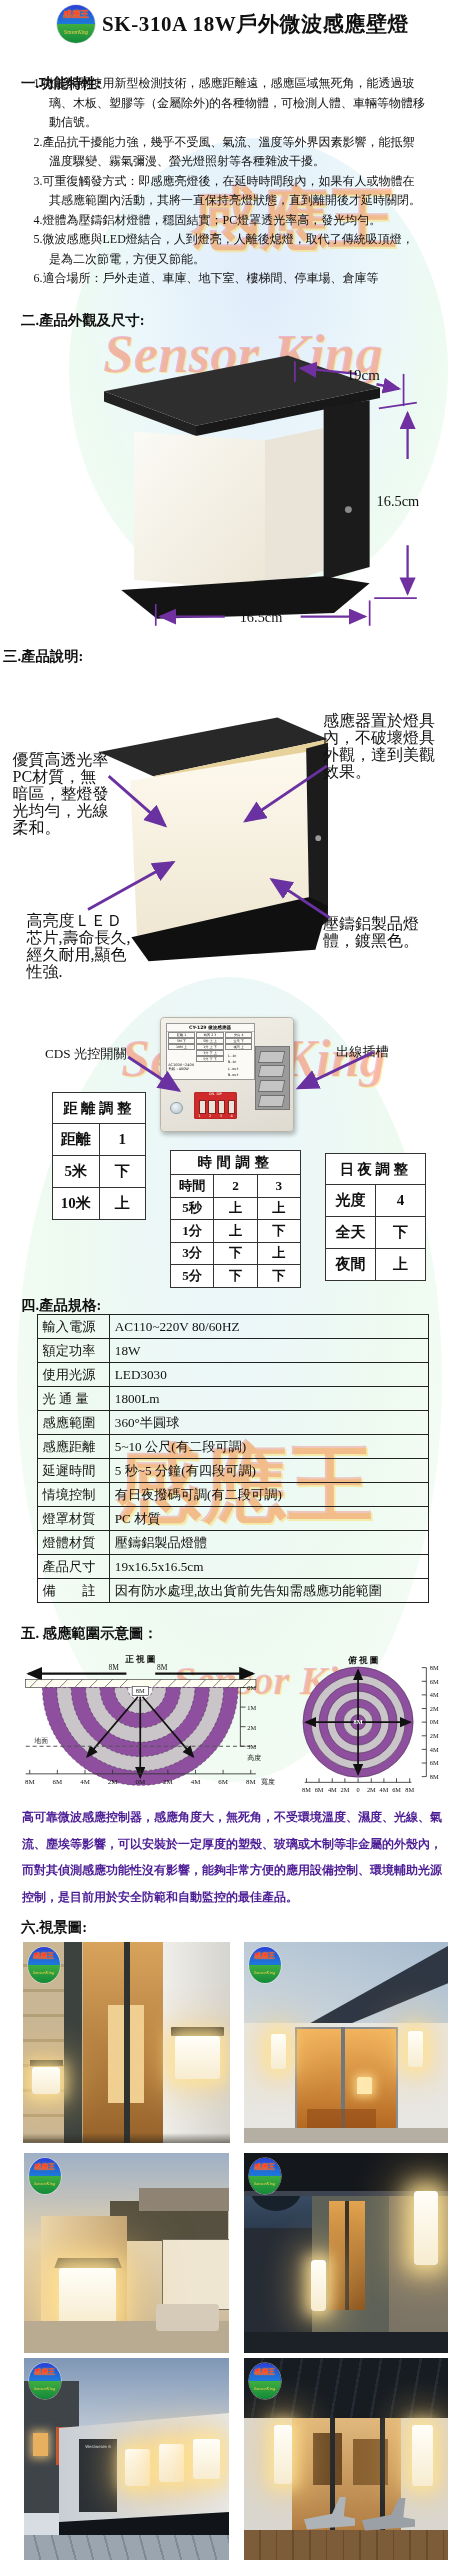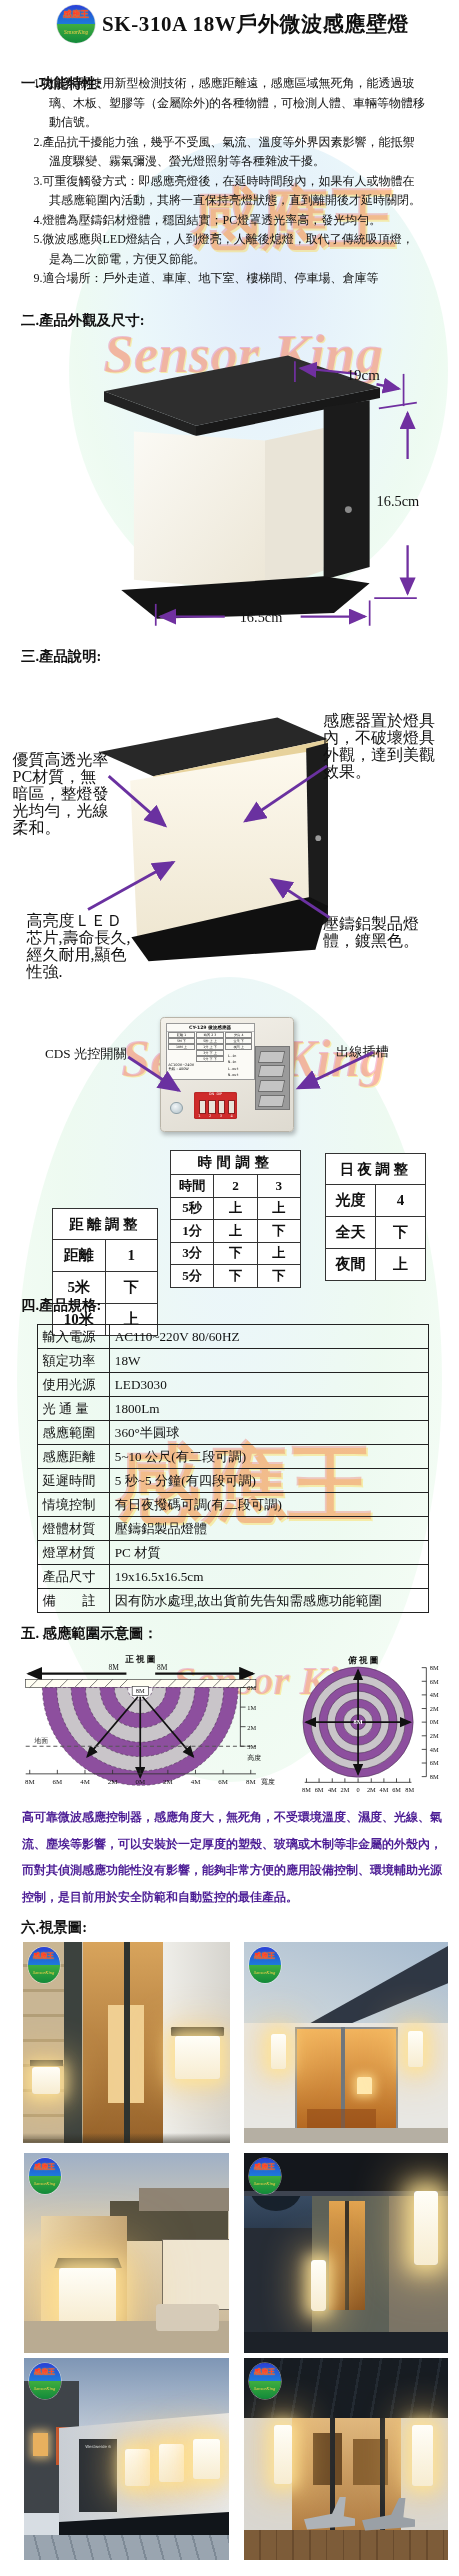--- a/index.html
+++ b/index.html
@@ -92,21 +92,21 @@
   </div>
   <div class="abs title" style="left:102px;top:10.4px;">SK-310A  18W戶外微波感應壁燈</div>
 
   <div class="abs h1" style="left:21px;top:54px;margin-top:20px;">一.功能特性:</div>
   <div class="abs feat" style="left:16px;top:74px;">
     <div>1.微波開關使用新型檢測技術，感應距離遠，感應區域無死角，能透過玻璃、木板、塑膠等（金屬除外)的各種物體，可檢測人體、車輛等物體移動信號。</div>
     <div>2.產品抗干擾能力強，幾乎不受風、氣流、溫度等外界因素影響，能抵禦溫度驟變、霧氣彌漫、螢光燈照射等各種雜波干擾。</div>
     <div>3.可重復觸發方式：即感應亮燈後，在延時時間段內，如果有人或物體在其感應範圍內活動，其將一直保持亮燈狀態，直到離開後才延時關閉。</div>
     <div>4.燈體為壓鑄鋁材燈體，穩固結實；PC燈罩透光率高，發光均勻。</div>
     <div>5.微波感應與LED燈結合，人到燈亮，人離後熄燈，取代了傳統吸頂燈，是為二次節電，方便又節能。</div>
-    <div>9.適合場所：戶外走道、車庫、地下室、樓梯間、停車場、倉庫等</div>
+    <div>6.適合場所：戶外走道、車庫、地下室、樓梯間、停車場、倉庫等</div>
   </div>
 
   <div class="abs h1" style="left:21px;top:311px;">二.產品外觀及尺寸:</div>
   <svg class="abs" style="left:35px;top:338px;" width="391" height="288" viewBox="0 0 680 500">
     <defs>
       <marker id="dmk" markerWidth="9" markerHeight="9" refX="7" refY="3.5" orient="auto-start-reverse">
         <path d="M0,0 L8,3.5 L0,7 Z" fill="#7030A0"></path>
       </marker>
       <linearGradient id="cubeFace" x1="0" y1="0" x2="1" y2="1">
         <stop offset="0" stop-color="#fbfaf5"></stop>
@@ -135,21 +135,21 @@
     <line x1="648" y1="360" x2="648" y2="444" stroke="#7030A0" stroke-width="4" marker-end="url(#dmk)"></line>
     <text x="594" y="292" font-size="25" fill="#111">16.5cm</text>
 
     <line x1="210" y1="462" x2="210" y2="500" stroke="#7030A0" stroke-width="3"></line>
     <line x1="582" y1="456" x2="582" y2="500" stroke="#7030A0" stroke-width="3"></line>
     <line x1="330" y1="484" x2="218" y2="484" stroke="#7030A0" stroke-width="4" marker-end="url(#dmk)"></line>
     <line x1="462" y1="484" x2="574" y2="484" stroke="#7030A0" stroke-width="4" marker-end="url(#dmk)"></line>
     <text x="356" y="493" font-size="25" fill="#111">16.5cm</text>
   </svg>
 
-  <div class="abs h1" style="left:21px;top:647px;font-family:Liberation Serif, serif;">三.產品說明:</div>
+  <div class="abs h1" style="left:3px;top:647px;font-family:Liberation Serif, serif;">三.產品說明:</div>
 
   <svg class="abs" style="left:98px;top:707px;" width="230" height="259" viewBox="0 0 400 450">
     <defs>
       <linearGradient id="gradDiff" x1="0" y1="0" x2="0" y2="1">
         <stop offset="0" stop-color="#fdf9ee"></stop>
           <stop offset="1" stop-color="#efe7d2"></stop>
       </linearGradient>
     </defs>
     <polygon points="2,78 312,18 400,56 96,120" fill="#282828"></polygon>
     <polygon points="96,120 400,56 400,72 96,136" fill="#e7d29c"></polygon>
@@ -231,21 +231,21 @@
   <svg class="abs" style="left:35px;top:1035px;pointer-events:none;" width="391" height="98" viewBox="0 0 680 170">
     <defs>
       <marker id="mmk" markerWidth="9" markerHeight="9" refX="7" refY="3.5" orient="auto">
         <path d="M0,0 L8,3.5 L0,7 Z" fill="#6a31a0"></path>
       </marker>
     </defs>
     <line x1="162" y1="38" x2="250" y2="96" stroke="#6a31a0" stroke-width="5" marker-end="url(#mmk)"></line>
     <line x1="588" y1="30" x2="458" y2="92" stroke="#6a31a0" stroke-width="5" marker-end="url(#mmk)"></line>
   </svg>
 
-  <table class="adj adj-big abs" style="left:52px;top:1208px;width:106px;">
+  <table class="adj adj-big abs" style="left:52px;top:1092px;width:94px;">
     <tbody>
         <tr class="hd">
           <td colspan="2">距離調整</td>
         </tr>
     <tr>
           <td>距離</td>
           <td>1</td>
         </tr>
     <tr>
           <td>5米</td>
@@ -303,21 +303,21 @@
           <td>下</td>
         </tr>
     <tr>
           <td>夜間</td>
           <td>上</td>
         </tr>
   </tbody>
     </table>
 
   <div class="abs h1" style="left:21px;top:1296px;text-align:center;">四.產品規格:</div>
-  <table class="spec abs" style="left:37px;top:1314px;margin-top:10px;">
+  <table class="spec abs" style="left:37px;top:1314px;">
     <tbody>
         <tr>
           <td class="k">輸入電源</td>
           <td>AC110~220V  80/60HZ</td>
         </tr>
     <tr>
           <td class="k">額定功率</td>
           <td>18W</td>
         </tr>
     <tr>
@@ -338,26 +338,26 @@
         </tr>
     <tr>
           <td class="k">延遲時間</td>
           <td>5 秒~5 分鐘(有四段可調)</td>
         </tr>
     <tr>
           <td class="k">情境控制</td>
           <td>有日夜撥碼可調(有二段可調)</td>
         </tr>
     <tr>
+          <td class="k">燈罩材質</td>
+          <td>PC 材質</td>
+        </tr>
+    <tr>
           <td class="k">燈體材質</td>
           <td>壓鑄鋁製品燈體</td>
-        </tr>
-    <tr>
-          <td class="k">燈罩材質</td>
-          <td>PC 材質</td>
         </tr>
     <tr>
           <td class="k">產品尺寸</td>
           <td>19x16.5x16.5cm</td>
         </tr>
     <tr>
           <td class="k">備　　註</td>
           <td>因有防水處理,故出貨前先告知需感應功能範圍</td>
         </tr>
   </tbody>

